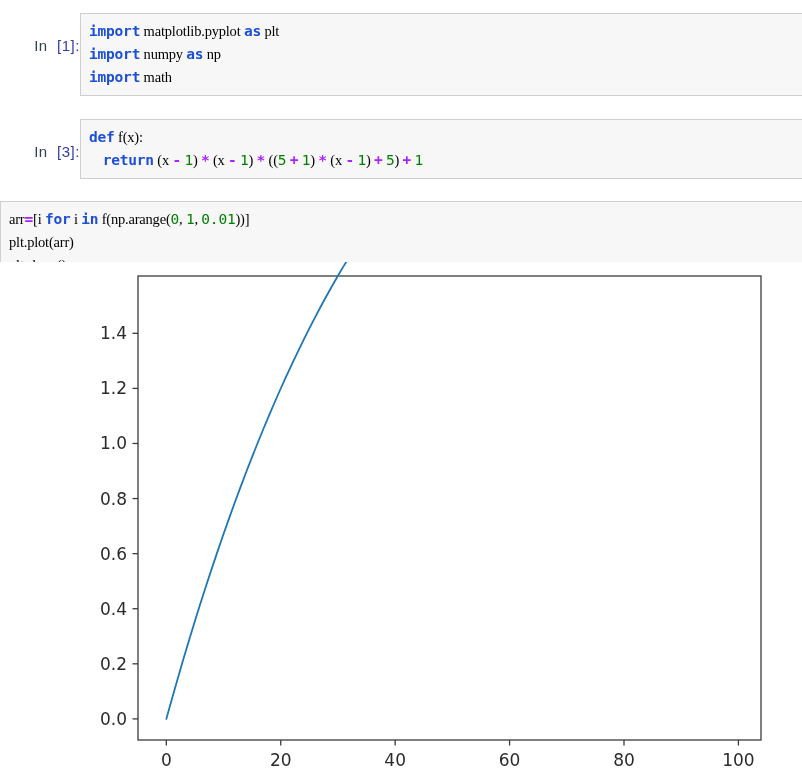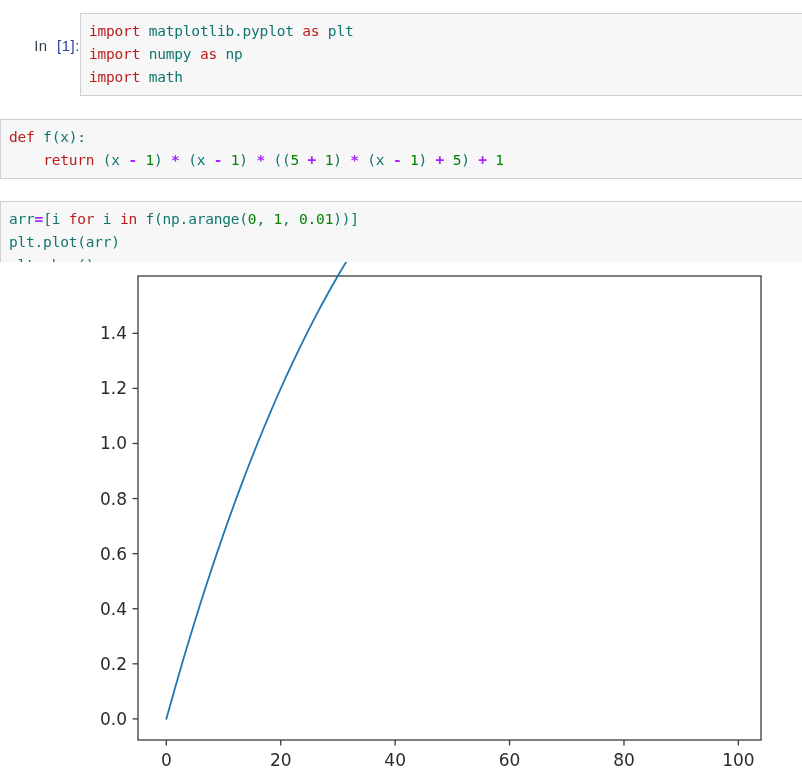--- a/index.html
+++ b/index.html
@@ -52,24 +52,24 @@
     font-family: "DejaVu Sans Mono", "Liberation Mono", monospace;
     font-size: 14.5px;
     line-height: 23px;
     color: #000000;
     white-space: pre;
     letter-spacing: -0.2px;
   }
   .code-line { white-space: pre; }
 
   
-  .k  { color: #b91c1c; font-weight: normal; }   
+  .k  { color: #1d4ed8; font-weight: bold; }   
   .n  { color: #008000; }                      
   .o  { color: #AA22FF; font-weight: bold; }   
-  .fn { color: #0f766e; }                      
+  .fn { color: #000000; font-family: Liberation Serif, serif; }                      
 
   .cell-1 { margin-top: 13px; }
   .cell-2 { margin-top: 23px; }
   .cell-3 { margin-top: 22px; }
 
   .cell-1 .prompt { padding-top: 7px; }
   .cell-2 .prompt { padding-top: 7px; }
   .cell-3 .prompt { padding-top: 7px; }
 
   
@@ -89,20 +89,23 @@
 <div class="notebook">
 
   <div class="cell cell-1">
     <div class="prompt">
       <span class="kw-in">In</span><span>&nbsp;&nbsp;</span><span class="num">[1]:</span>
     </div>
     <div class="code-area"><div class="code-line"><span class="k">import</span><span class="fn"> matplotlib.pyplot </span><span class="k">as</span><span class="fn"> plt</span></div><div class="code-line"><span class="k">import</span><span class="fn"> numpy </span><span class="k">as</span><span class="fn"> np</span></div><div class="code-line"><span class="k">import</span><span class="fn"> math</span></div></div>
   </div>
 
   <div class="cell cell-2">
+    <div class="prompt">
+      <span class="kw-in">In</span><span>&nbsp;&nbsp;</span><span class="num">[3]:</span>
+    </div>
     <div class="code-area"><div class="code-line"><span class="k">def</span><span class="fn"> f(x):</span></div><div class="code-line"><span class="fn">    </span><span class="k">return</span><span class="fn"> (x </span><span class="o">-</span><span class="fn"> </span><span class="n">1</span><span class="fn">) </span><span class="o">*</span><span class="fn"> (x </span><span class="o">-</span><span class="fn"> </span><span class="n">1</span><span class="fn">) </span><span class="o">*</span><span class="fn"> ((</span><span class="n">5</span><span class="fn"> </span><span class="o">+</span><span class="fn"> </span><span class="n">1</span><span class="fn">) </span><span class="o">*</span><span class="fn"> (x </span><span class="o">-</span><span class="fn"> </span><span class="n">1</span><span class="fn">) </span><span class="o">+</span><span class="fn"> </span><span class="n">5</span><span class="fn">) </span><span class="o">+</span><span class="fn"> </span><span class="n">1</span></div></div>
   </div>
 
   <div class="cell cell-3">
     <div class="code-area"><div class="code-line"><span class="fn">arr</span><span class="o">=</span><span class="fn">[i </span><span class="k">for</span><span class="fn"> i </span><span class="k">in</span><span class="fn"> f(np.arange(</span><span class="n">0</span><span class="fn">, </span><span class="n">1</span><span class="fn">, </span><span class="n">0.01</span><span class="fn">))]</span></div><div class="code-line"><span class="fn">plt.plot(arr)</span></div><div class="code-line"><span class="fn">plt.show()</span></div></div>
   </div>
 
 </div>
 
 <div class="figure-wrap">

